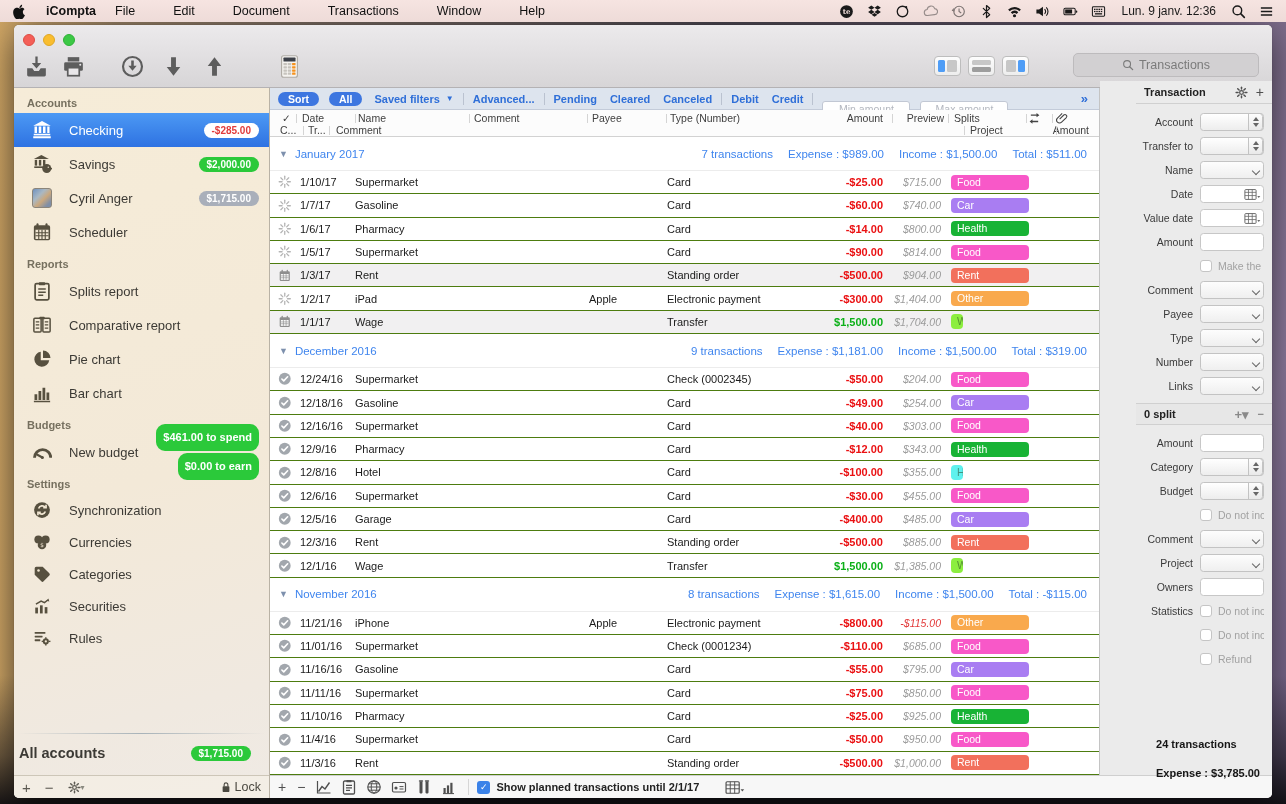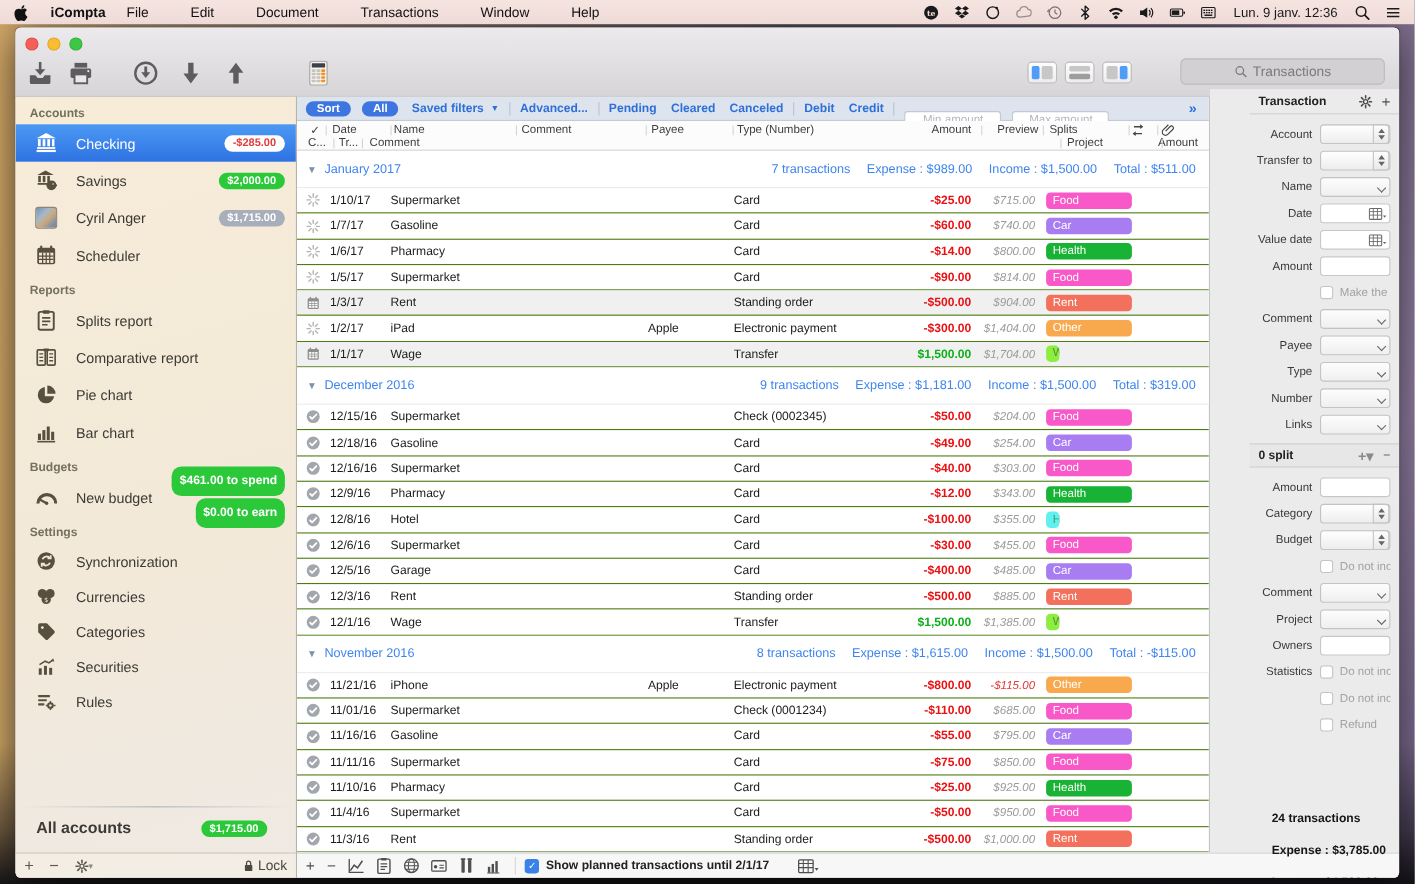--- a/index.html
+++ b/index.html
@@ -74,22 +74,22 @@
   .badges { display:flex; flex-direction:column; gap:2px; align-items:flex-end; }
   .badge { font-size:10px; font-weight:bold; border-radius:9px; padding:2px 8px; line-height:11px; white-space:nowrap; }
   .badge.green { background:#2bc93a; color:#fff; }
   .badge.gray { background:#a9afba; color:#fff; }
   .badge.white-red { background:#fff; color:#e23b3b; }
   .badge.mini { font-size:11px; padding:8px 7px; }
   .avatar { width:20px; height:20px; border-radius:3px; border:1px solid #8b857a;
     background:linear-gradient(135deg,#6f92c0 0%,#a9b8c4 35%,#caa87e 58%,#7f8ea6 85%); }
   .sb-sep { position:absolute; bottom:64px; left:4px; right:4px; height:1px;
     background:linear-gradient(90deg, rgba(160,170,180,0), rgba(150,165,175,.8), rgba(160,170,180,0)); }
-  .sb-all { position:absolute; bottom:28px; left:0; right:16px; height:34px; display:flex;
-    align-items:center; padding:0 10px 0 19px; }
+  .sb-all { position:absolute; bottom:28px; left:0; right:8px; height:34px; display:flex;
+    align-items:center; padding:0 10px 0 5px; }
   .sb-all .name { font-size:14.5px; font-weight:bold; color:#3c3a35; flex:1; }
   .sb-footer { position:absolute; bottom:0; left:0; right:0; height:23px;
     border-top:1px solid #cdc6b8; background:rgba(245,240,230,.6);
     display:flex; align-items:center; padding:0 8px; gap:14px; color:#5c5a52; font-size:15px; }
   .sb-footer .fgear { display:inline-flex; align-items:center; font-size:11px; }
   .sb-footer .fgear svg { width:13px; height:13px; }
   .sb-lock { margin-left:auto; display:flex; align-items:center; gap:3px; font-size:12.5px; color:#4a4840; }
   .sb-lock svg { width:12px; height:12px; }
 
   
@@ -845,21 +845,21 @@
       <span>Total : $319.00</span>
     </span>
         </div>
         <div class="trow ">
       <span class="c-status">
             <span class="ric"><svg viewBox="0 0 16 16">
                 <circle cx="8" cy="8" r="7" fill="#a2a7ad"></circle>
                 <path d="M4.6 8.3l2.2 2.2 4.6-4.8" fill="none" stroke="#fff" stroke-width="1.9" stroke-linecap="round" stroke-linejoin="round"></path>
               </svg></span>
           </span>
-      <span class="c-date">12/15/16</span>
+      <span class="c-date">12/24/16</span>
       <span class="c-name">Supermarket</span>
       <span class="c-comment"></span>
       <span class="c-payee"></span>
       <span class="c-type">Check (0002345)</span>
       <span class="c-amount neg">-$50.00</span>
       <span class="c-preview ">$204.00</span>
       <span class="c-pill">
             <span class="pill" style="background:#f858c8">Food</span>
           </span>
     </div>

